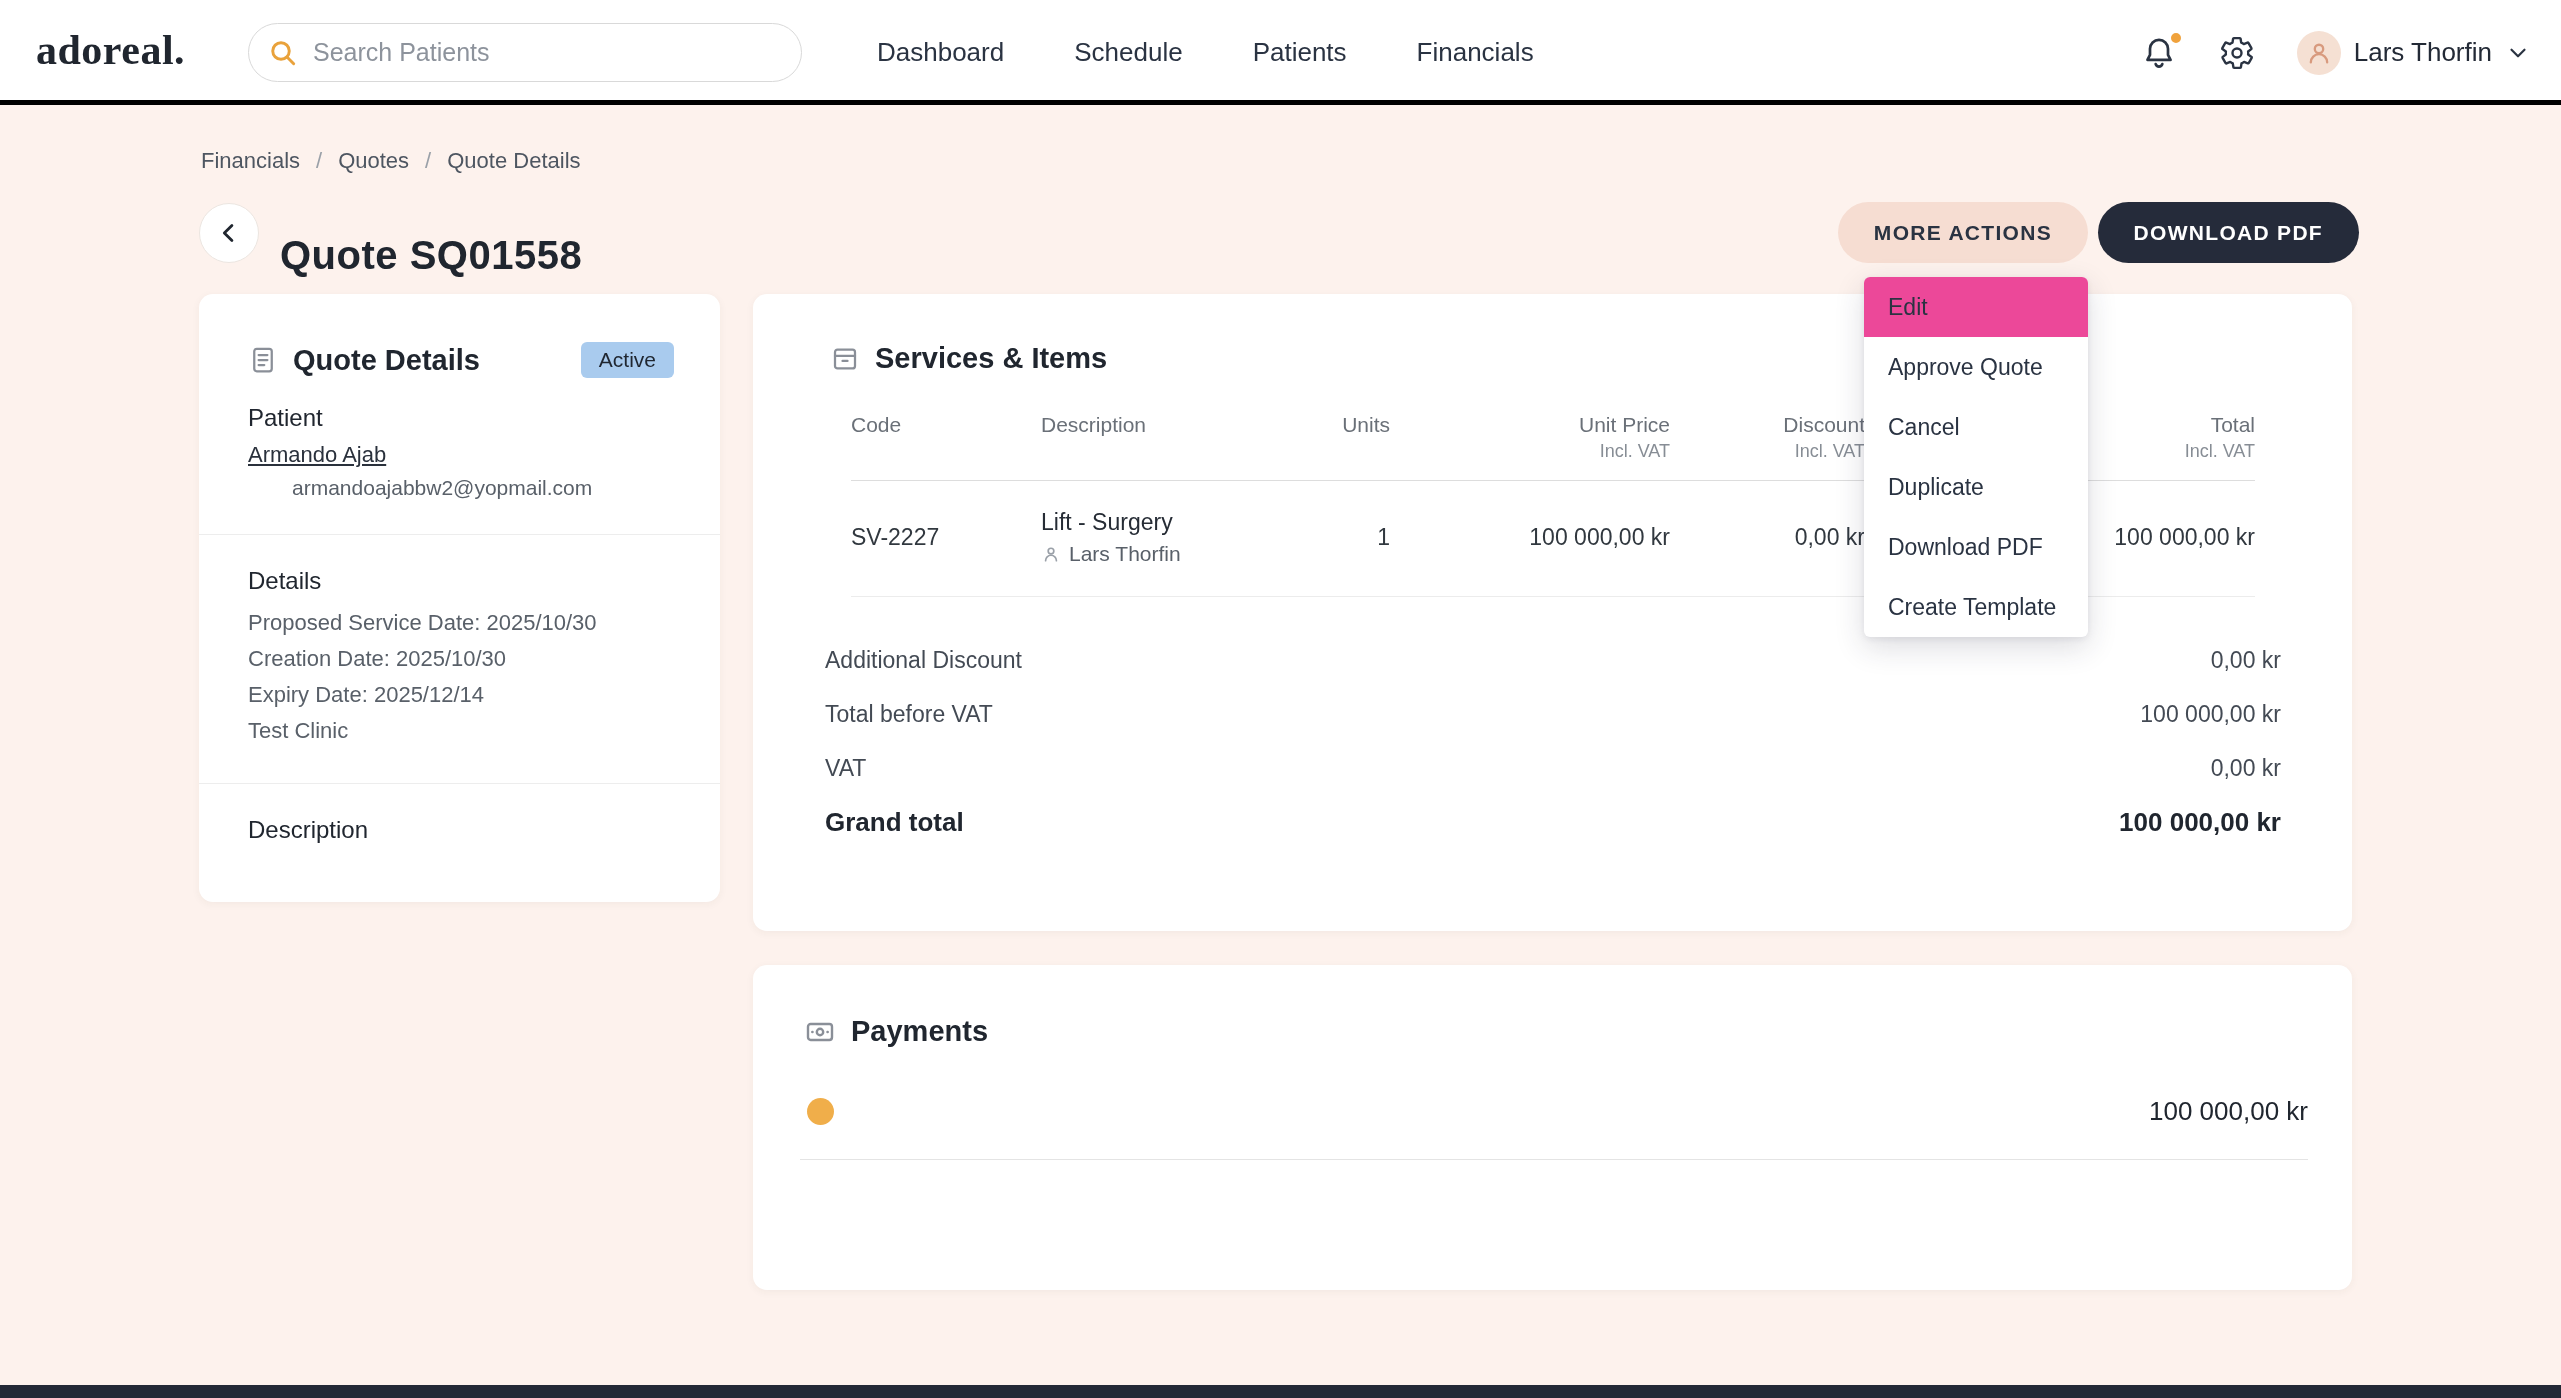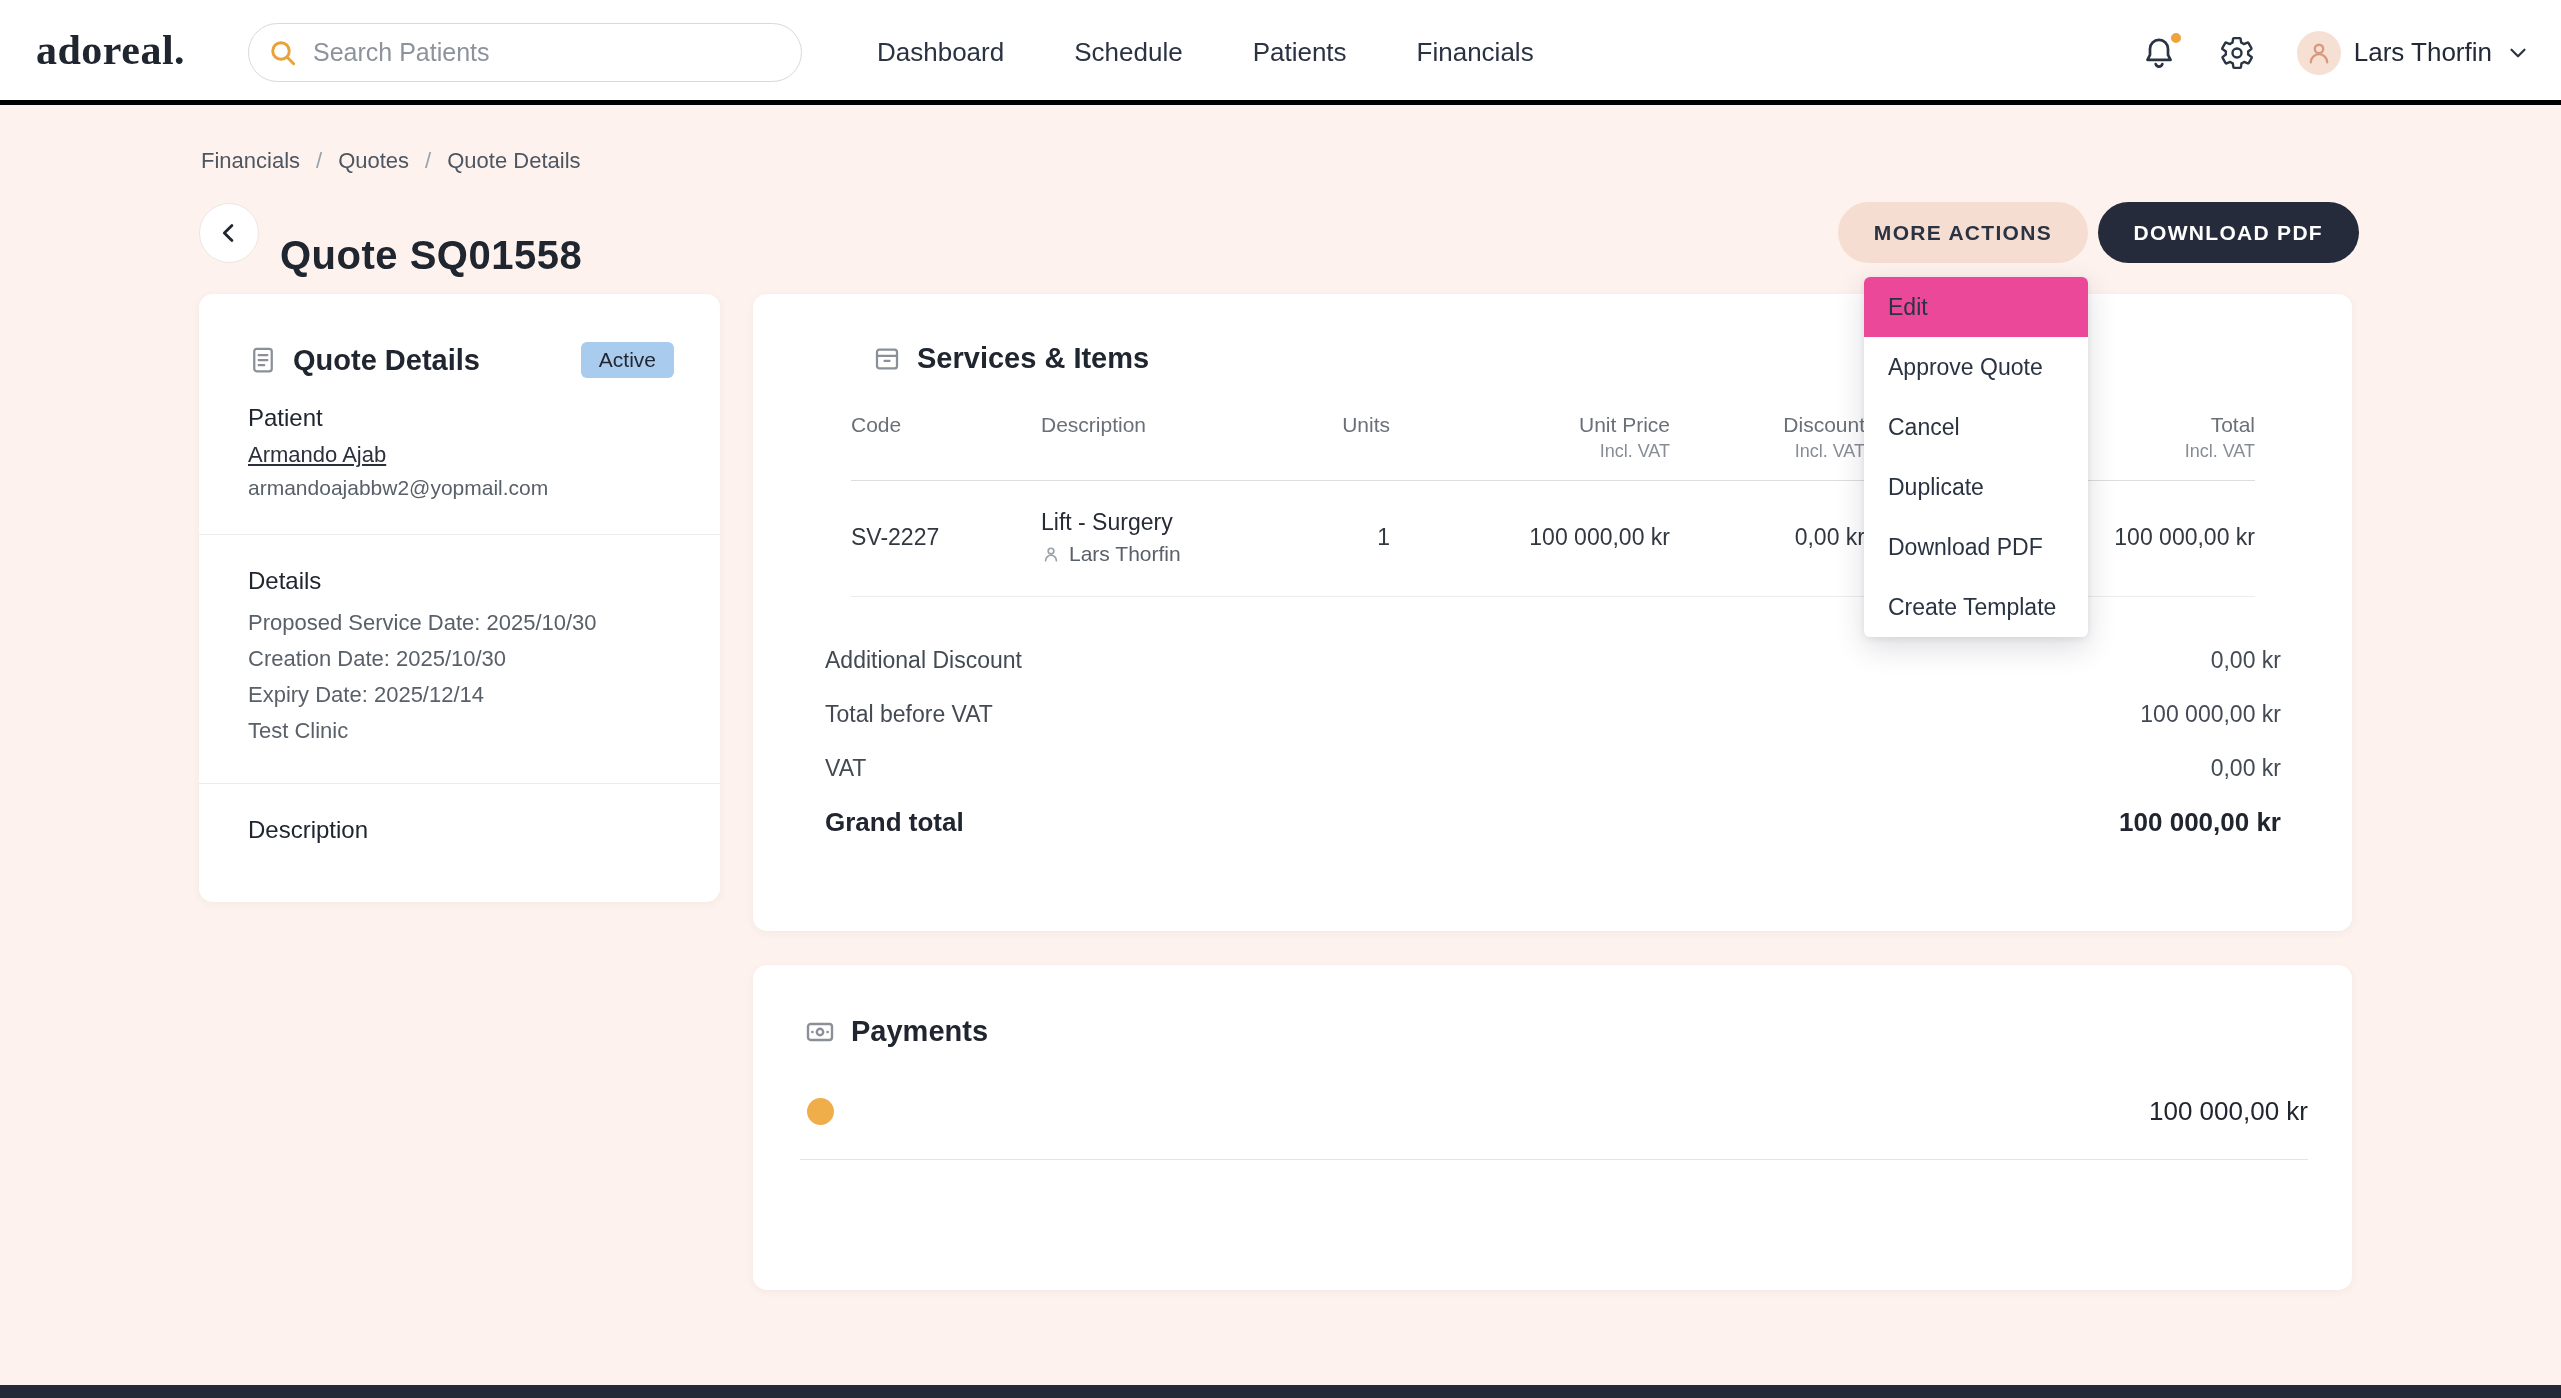--- a/index.html
+++ b/index.html
@@ -121,26 +121,26 @@
   .badge {
     margin-left:auto; background:#a9cbee; color:#1f2630;
     font-size:21px; padding:6px 18px; border-radius:6px;
   }
   .qd-section { padding:0 49px; }
   .qd-label { font-size:24px; font-weight:500; color:#20262f; margin-bottom:10px; }
   .qd-link {
     font-size:22px; color:#2a313c; text-decoration:underline; cursor:pointer;
     display:inline-block; margin-bottom:8px;
   }
-  .qd-email { font-size:21px; color:#596069; }
+  .qd-email { font-size:21px; color:#596069;margin-left:44px; }
   .qd-divider { border:none; border-top:1px solid #ededed; margin:34px 0 32px 0; }
   .qd-line { font-size:22px; color:#596069; line-height:36px; }
 
   
-  .card-services .card-header { padding:48px 46px 10px 119px; }
+  .card-services .card-header { padding:48px 46px 10px 77px; }
   .svc-table { margin:28px 97px 0 98px; }
   .svc-head {
     display:grid;
     grid-template-columns:190px 1fr 140px 280px 195px 390px;
     align-items:start; padding-bottom:18px; border-bottom:1px solid #dddddd;
   }
   .svc-col { font-size:21px; color:#6a7078; }
   .svc-col .sub { font-size:18px; color:#878d95; margin-top:4px; }
   .col-num { text-align:right; }
   .svc-row {

